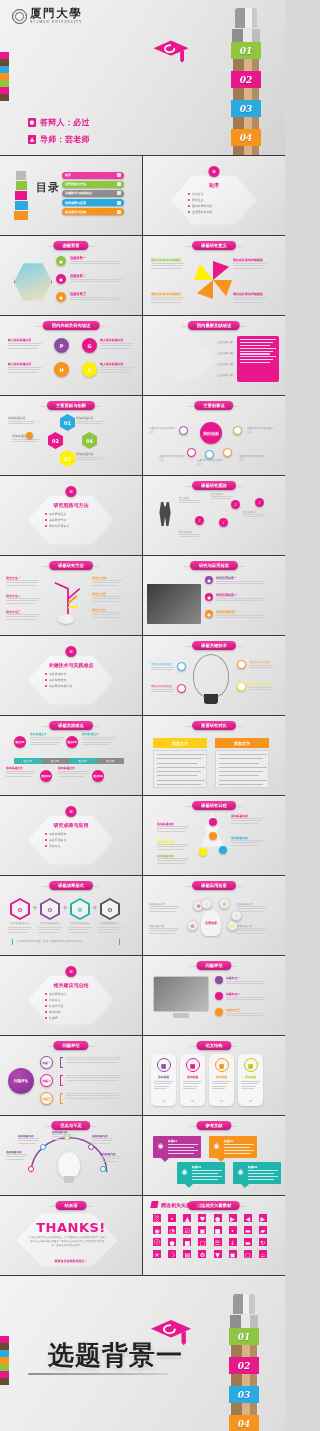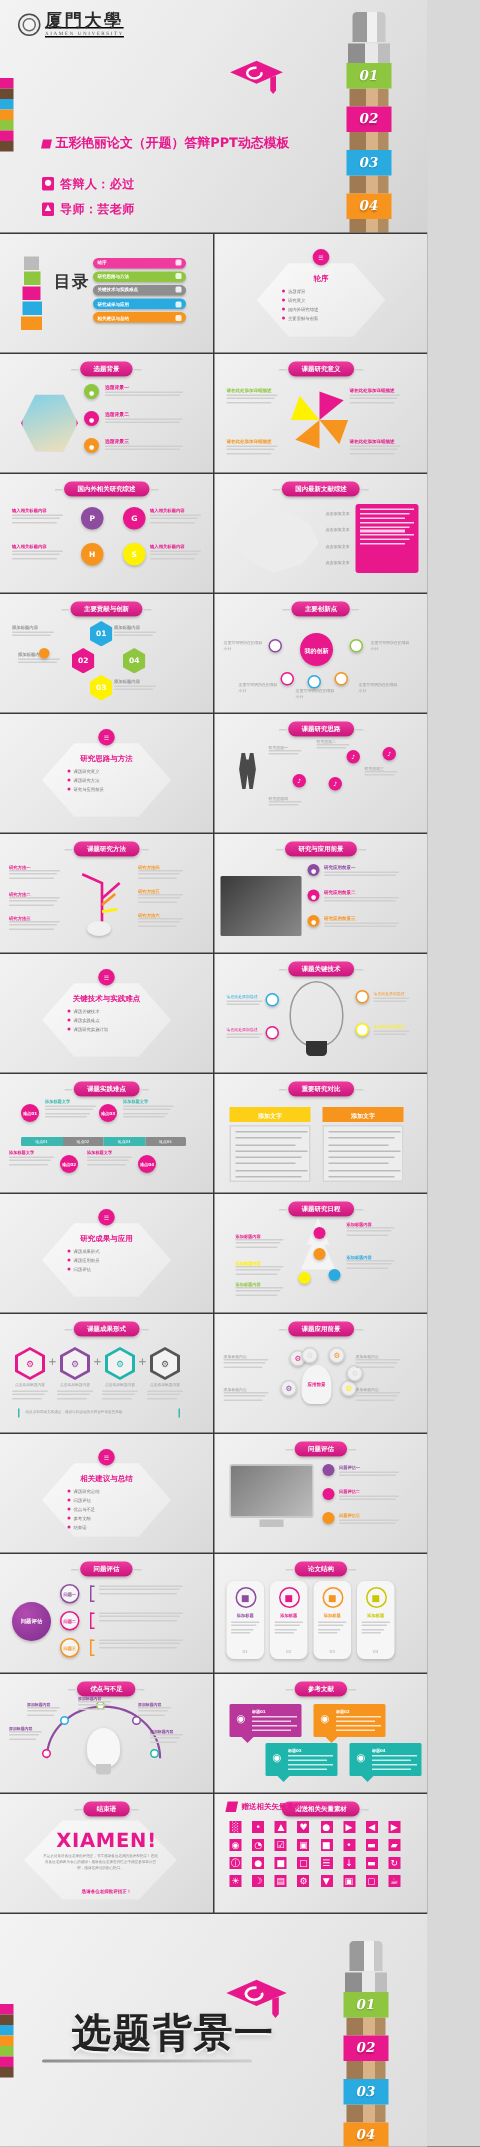--- a/index.html
+++ b/index.html
@@ -20,21 +20,21 @@
   .logo { position:absolute; left:12px; top:8px; display:flex; align-items:center; gap:3px; }
   .logo-seal {
     width:15px;height:15px;border-radius:50%;
     border:1.1px solid #4a4a4a; position:relative;
     background:radial-gradient(circle,#f4f4f4 40%,#e2e2e2 100%);
   }
   .logo-seal::after{
     content:"";position:absolute;inset:2.2px;border-radius:50%;
     border:0.6px solid #6a6a6a;
   }
-  .logo-txt { line-height:1;text-decoration:underline; }
+  .logo-txt { line-height:1; }
   .logo-cn { font-size:11.5px; font-weight:bold; color:#2b2b2b; letter-spacing:1.6px;
              font-family:"DejaVu Serif","Liberation Serif",serif; }
   .logo-en { font-size:3.4px; color:#555; letter-spacing:1.05px; margin-top:1.5px;
              font-family:"Liberation Serif",serif; }
 
   .hero-title {
     position:absolute; left:27px; top:58px;
     font-size:23px; font-weight:bold; color:#222; letter-spacing:-0.3px;
     text-shadow:0 1px 1px rgba(255,255,255,.85), 0 2px 3px rgba(0,0,0,.18);
     white-space:nowrap;
@@ -173,24 +173,20 @@
       </div>
     </div>
 
     <svg class="cap" viewBox="0 0 48 34">
       <path d="M24 2 L47 12 L24 22 L1 12 Z" fill="#e8188c"></path>
       <path d="M24 8 C16 8 14 13 18 16 C22 19 30 16 28 12" fill="none" stroke="#fff" stroke-width="2.1"></path>
       <path d="M41 15 L41 28 L38.5 31 L36 28 L36 16.5 Z" fill="#e8188c"></path>
     </svg>
 
 
-    <div class="hero-sub">
-      <span class="sub-mark"></span>
-      <span class="sub-text">五彩艳丽论文（开题）答辩PPT动态模板</span>
-    </div>
 
     <div class="hero-meta">
       <div class="meta-row">
         <span class="meta-ico">●</span>
         <span class="meta-txt">答辩人：必过</span>
       </div>
       <div class="meta-row">
         <span class="meta-ico">▲</span>
         <span class="meta-txt">导师：芸老师</span>
       </div>
@@ -984,21 +980,21 @@
             <div style="height:1px;background:rgba(255,255,255,.75);margin-bottom:2px;width:26px"></div>
             <div style="height:1px;background:rgba(255,255,255,.75);margin-bottom:2px;width:30px"></div>
             <div style="height:1px;background:rgba(255,255,255,.75);margin-bottom:2px;width:26px"></div>
           </div>
           <div style="position:absolute;left:8px;top:22px;width:0;height:0;border-left:4px solid transparent;border-right:4px solid transparent;border-top:4px solid #1fb5ac"></div>
         </div>
       </div>
       <div class="slide">
         <div class="s-title">结束语</div>
         <div class="hex hex-outline" style="position:absolute;left:16px;top:16px;width:102px;height:56px"></div>
-        <div class="thanks" style="position:absolute;left:0;top:24px;width:100%;text-align:center;z-index:3">XIAMEN!</div>
+        <div class="thanks" style="position:absolute;left:0;top:24px;width:100%;text-align:center;z-index:3">THANKS!</div>
         <div style="position:absolute;left:28px;top:40px;width:78px;z-index:3">
           <div style="font-size:2.4px;color:#8a8a8a;line-height:1.6;text-align:center">不足之处敬请各位老师批评指正，非常感谢各位老师的批评和指导！在此向各位老师表示衷心的感谢！感谢各位老师在百忙之中抽空参加本次答辩，感谢老师们的悉心指导。</div>
         </div>
         <div style="position:absolute;left:0;top:63px;width:100%;text-align:center;font-size:3px;color:#e8188c;font-weight:bold;z-index:3">恳请各位老师批评指正！</div>
       </div>
       <div class="slide">
         <div class="s-title">赠送相关矢量素材</div>
         <div style="position:absolute;left:8px;top:5px;display:flex;align-items:center;gap:3px">
           <span style="width:7px;height:7px;background:#e8188c;transform:skewX(-12deg);display:inline-block"></span>
           <div style="font-size:5px;font-weight:bold;color:#e8188c">赠送相关矢量素材</div>

